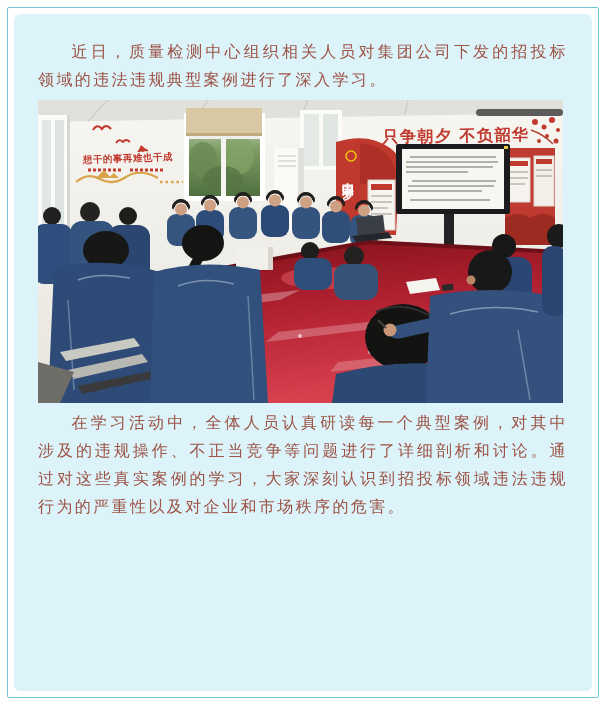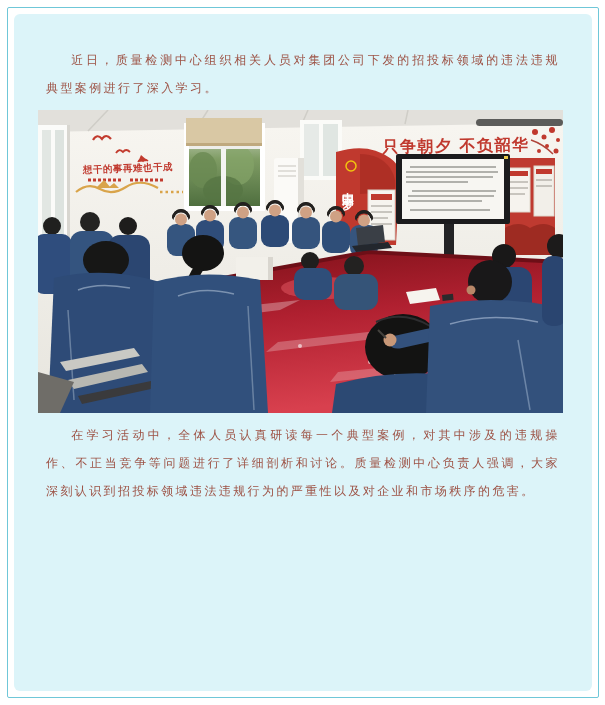--- a/index.html
+++ b/index.html
@@ -3,21 +3,21 @@
 <meta charset="utf-8">
 <style>
   html,body{margin:0;padding:0;background:#ffffff;}
   body{width:605px;height:705px;position:relative;overflow:hidden;
        font-family:"DejaVu Serif",serif;}
   .frame{position:absolute;left:7px;top:7px;right:6px;bottom:7px;
          border:1.5px solid #6fc7d8;border-radius:2px;background:#ffffff;}
   .content{position:absolute;left:6px;top:6px;right:6px;bottom:6px;
            background:#dcf4f9;border-radius:6px;
            padding:24px 24px 0 24px;box-sizing:border-box;}
-  .content p{margin:8px;color:#9d5245;font-size:12px;line-height:28px;
+  .content p{margin:0;color:#9d5245;font-size:16px;line-height:28px;
              letter-spacing:2.4px;text-indent:2.1em;text-align:justify;}
   figure{margin:6px 0;line-height:0;}
   svg text{font-family:"DejaVu Sans","Liberation Sans",sans-serif;}
 </style>
 </head>
 <body>
 
 <div class="frame">
   <div class="content">
 
@@ -255,16 +255,16 @@
           <path d="M412,214 Q452,202 500,212" stroke="#93a8c4" stroke-width="1.5" fill="none" opacity="0.8"></path>
           <path d="M480,230 L492,300" stroke="#93a8c4" stroke-width="1.5" fill="none" opacity="0.6"></path>
         </g>
         <g>
           <circle cx="521" cy="136" r="12" fill="#1c1b1b"></circle>
           <rect x="504" y="146" width="24" height="70" rx="10" fill="#2a4570"></rect>
         </g>
       </svg>
     </figure>
 
-    <p>在学习活动中，全体人员认真研读每一个典型案例，对其中涉及的违规操作、不正当竞争等问题进行了详细剖析和讨论。质量检测中心负责人强调，大家深刻认识到招投标领域违法违规行为的严重性以及对企业和市场秩序的危害。</p>
+    <p>在学习活动中，全体人员认真研读每一个典型案例，对其中涉及的违规操作、不正当竞争等问题进行了详细剖析和讨论。通过对这些真实案例的学习，大家深刻认识到招投标领域违法违规行为的严重性以及对企业和市场秩序的危害。</p>
 
   </div>
 </div>
 
 </body></html>

